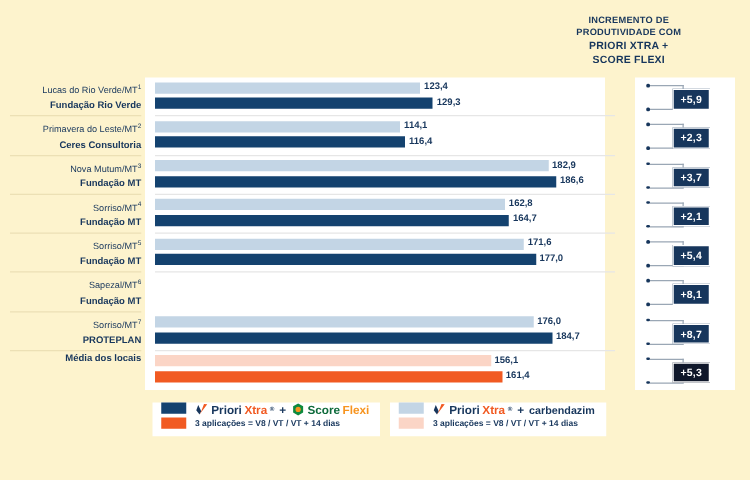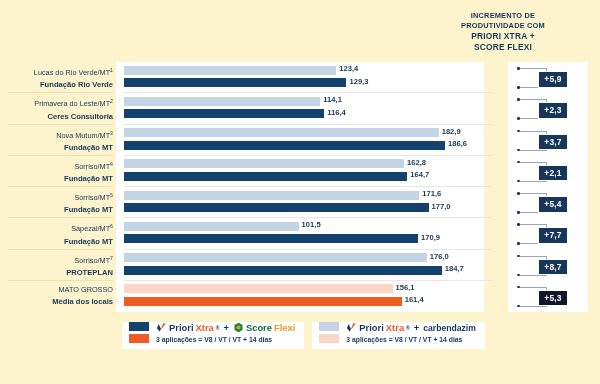--- a/index.html
+++ b/index.html
@@ -320,39 +320,28 @@
           <div class="br-line-h b"></div>
           <div class="br-line-v"></div>
           <div class="badge">+5,4</div>
         </div>
       </div>
       <div class="row">
         <div class="labels">
           <div class="lbl-top"><span>Sapezal/MT</span><sup>6</sup></div>
           <div class="lbl-bot">Fundação MT</div>
         </div>
-        <div class="bars">
-          <div class="bar-wrap top">
-            <div class="bar light" style="width:174.62060000000002px"></div>
-            <div class="bar-val" style="left:174.62060000000002px">101,5</div>
-          </div>
-          <div class="bar-wrap bot">
-            <div class="bar dark" style="width:294.01636px"></div>
-            <div class="bar-val" style="left:294.01636px">170,9</div>
-          </div>
-          <div class="sep"></div>
-        </div>
-        <div class="sep-left"></div>
-        <div class="bracket">
-          <div class="br-dot t"></div>
-          <div class="br-dot b"></div>
-          <div class="br-line-h t"></div>
-          <div class="br-line-h b"></div>
-          <div class="br-line-v"></div>
-          <div class="badge">+7,7</div>
+        <div class="sep-left"></div>
+        <div class="bracket">
+          <div class="br-dot t"></div>
+          <div class="br-dot b"></div>
+          <div class="br-line-h t"></div>
+          <div class="br-line-h b"></div>
+          <div class="br-line-v"></div>
+          <div class="badge">+8,1</div>
         </div>
       </div>
       <div class="row">
         <div class="labels">
           <div class="lbl-top"><span>Sorriso/MT</span><sup>7</sup></div>
           <div class="lbl-bot">PROTEPLAN</div>
         </div>
         <div class="bars">
           <div class="bar-wrap top">
             <div class="bar light" style="width:302.79040000000003px"></div>
@@ -369,21 +358,20 @@
           <div class="br-dot t"></div>
           <div class="br-dot b"></div>
           <div class="br-line-h t"></div>
           <div class="br-line-h b"></div>
           <div class="br-line-v"></div>
           <div class="badge">+8,7</div>
         </div>
       </div>
       <div class="row">
         <div class="labels">
-          <div class="lbl-top"><span>MATO GROSSO</span></div>
           <div class="lbl-bot">Média dos locais</div>
         </div>
         <div class="bars">
           <div class="bar-wrap top">
             <div class="bar lightorange" style="width:268.55444px"></div>
             <div class="bar-val" style="left:268.55444px">156,1</div>
           </div>
           <div class="bar-wrap bot">
             <div class="bar orange" style="width:277.67256000000003px"></div>
             <div class="bar-val" style="left:277.67256000000003px">161,4</div>

